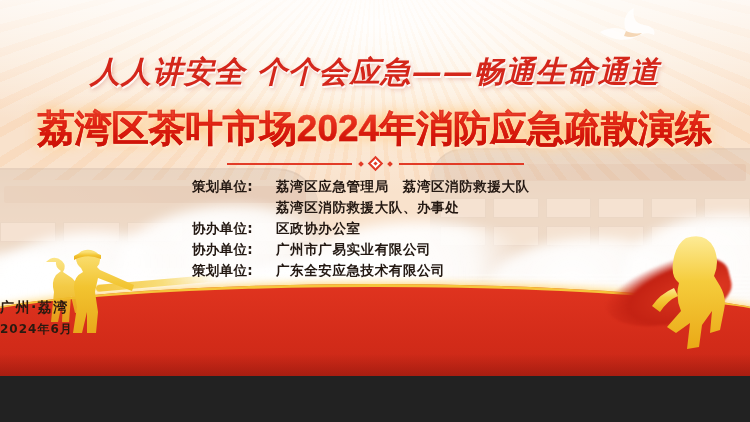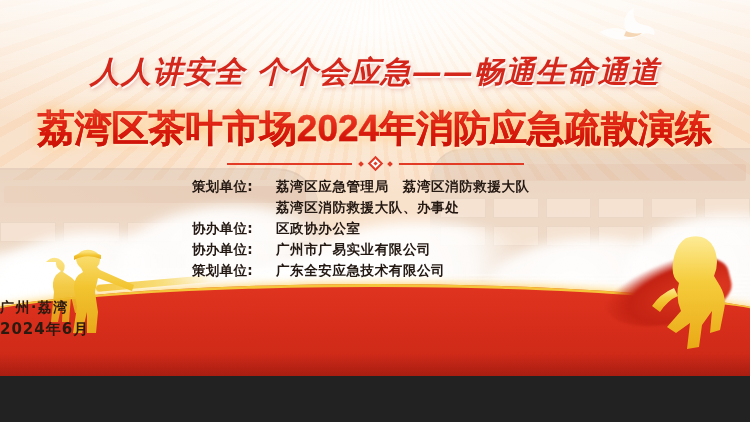--- a/index.html
+++ b/index.html
@@ -166,21 +166,21 @@
   .orgrow .val{ flex:1;letter-spacing:.6px; }
   .orgrow .val .gap{ display:inline-block;width:14px; }
   .orgrow.indent .lab{ visibility:hidden; }
 
   .place{
     position:absolute;left:0;right:0;top:296px;
     font-size:14px;line-height:22px;color:#2a1a10;font-weight:700;
     font-family:"DejaVu Sans","Liberation Sans",sans-serif;
     letter-spacing:1.5px;
   }
-  .place .d{ font-size:15px;letter-spacing:1px; }
+  .place .d{ font-size:12px;letter-spacing:1px; }
 </style>
 </head>
 <body>
 
 <div id="poster">
 
   <div class="bg-base"></div>
   <div class="bg-rays"></div>
   <div class="bg-topwash"></div>
 

